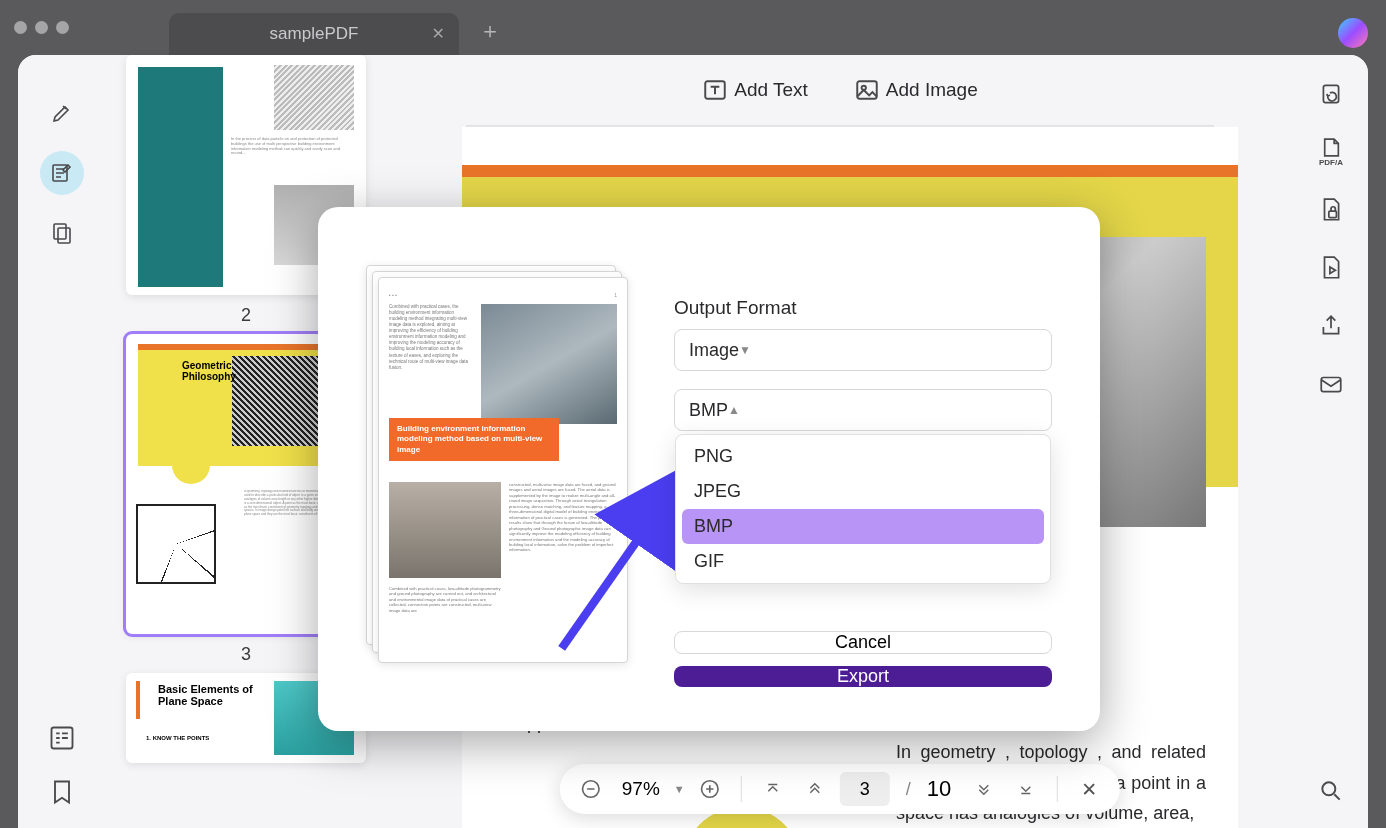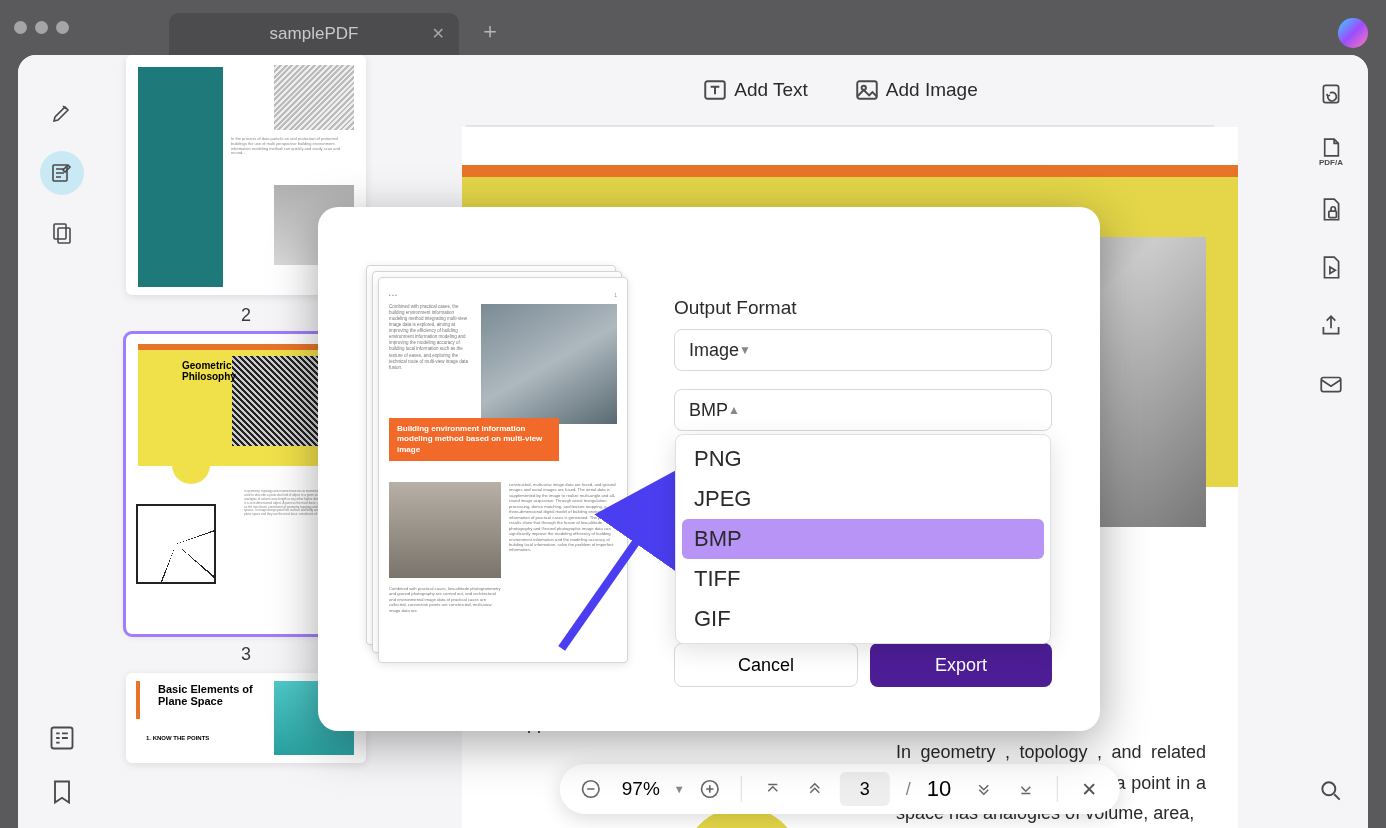--- a/index.html
+++ b/index.html
@@ -103,23 +103,23 @@
 .sp3-orange { position:absolute; left:10px; top:140px; width:170px; background:#f26a2a; color:white; font-size:8px; font-weight:700; padding:6px 8px; line-height:1.3; }
 .sp3-img2 { position:absolute; left:10px; top:204px; width:112px; height:96px; background:linear-gradient(#b8b0a6,#7a746c); }
 .sp3-col2 { position:absolute; right:10px; top:204px; width:108px; font-size:4.2px; color:#777; line-height:1.3; }
 .sp3-bot { position:absolute; left:10px; top:308px; width:112px; font-size:4.2px; color:#777; line-height:1.3; }
 
 .controls { flex: 1; display: flex; flex-direction: column; }
 .label { font-size: 19px; color: #2a2a2d; margin-bottom: 10px; margin-top: 46px; }
 .select { height: 42px; border: 1px solid #d8d8db; border-radius: 8px; display: flex; align-items: center; justify-content: flex-start; padding: 0 14px; font-size: 18px; color: #2a2a2d; margin-bottom: 18px; cursor: pointer; position: relative; }
 .select .chev { color: #888; font-size: 12px; }
 .dropdown { position: absolute; left: 0; right: 0; top: 44px; background: white; border: 1px solid #e0e0e3; border-radius: 8px; box-shadow: 0 6px 24px rgba(0,0,0,.12); padding: 4px 6px; z-index: 10; }
-.opt { padding: 7px 12px; font-size: 22px; border-radius: 6px; cursor: pointer; }
+.opt { padding: 7px 12px; font-size: 18px; border-radius: 6px; cursor: pointer; }
 .opt.sel { background: #b894f7; color: #2a2a2d; }
-.btns { margin-top: auto; display: flex; gap: 12px; }
+.btns { margin-top: auto; display: flex; gap: 12px; flex-direction: column; }
 .btn { flex: 1; height: 44px; border-radius: 8px; font-size: 18px; display: flex; align-items: center; justify-content: center; cursor: pointer; }
 .btn.cancel { background: white; border: 1px solid #d8d8db; }
 .btn.export { background: #4c1d95; color: white; }
 </style>
 </head>
 <body>
 
 <div class="titlebar">
   <div class="traffic">
     <div class="dot"></div>
@@ -337,21 +337,20 @@
         <span>Image</span>
         <span class="chev">▼</span>
       </div>
       <div class="select" style="margin-bottom:0;">
         <span>BMP</span>
         <span class="chev">▲</span>
         <div class="dropdown">
           <div class="opt">PNG</div>
           <div class="opt">JPEG</div>
           <div class="opt sel">BMP</div>
-          <div class="opt">TIFF</div>
           <div class="opt">GIF</div>
         </div>
       </div>
       <div class="btns">
         <div class="btn cancel">Cancel</div>
         <div class="btn export">Export</div>
       </div>
     </div>
   </div>
 

